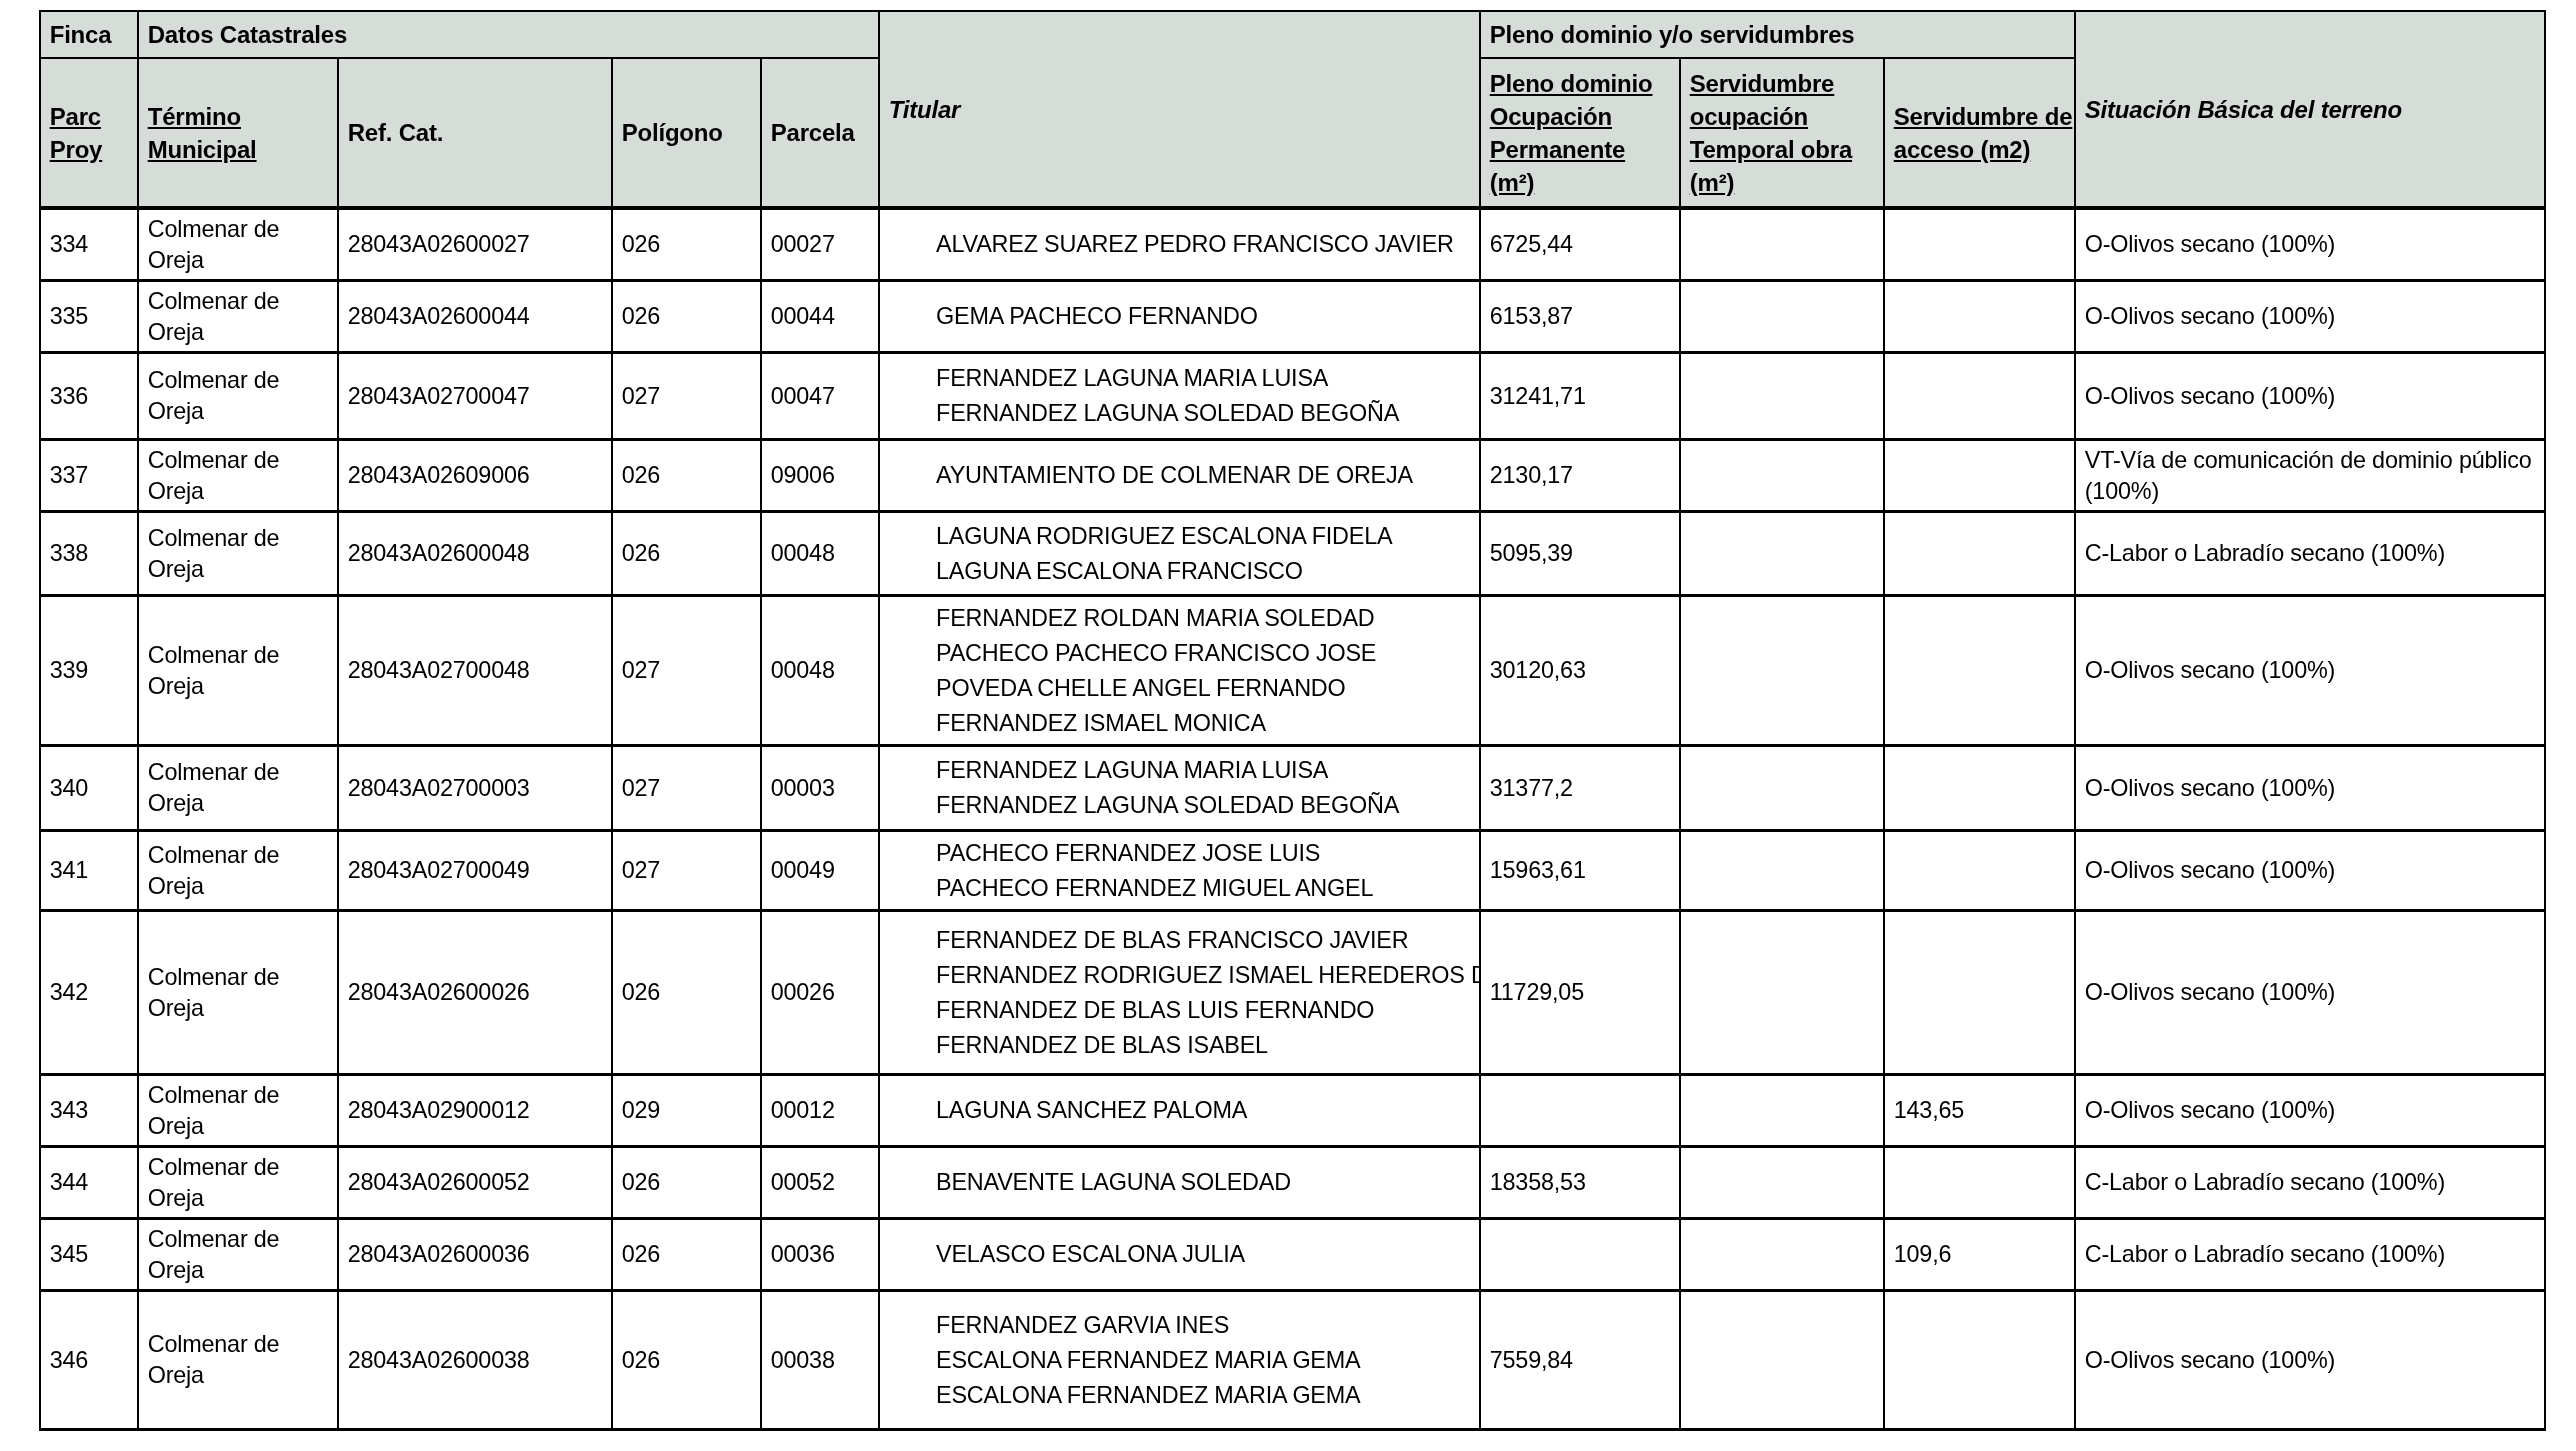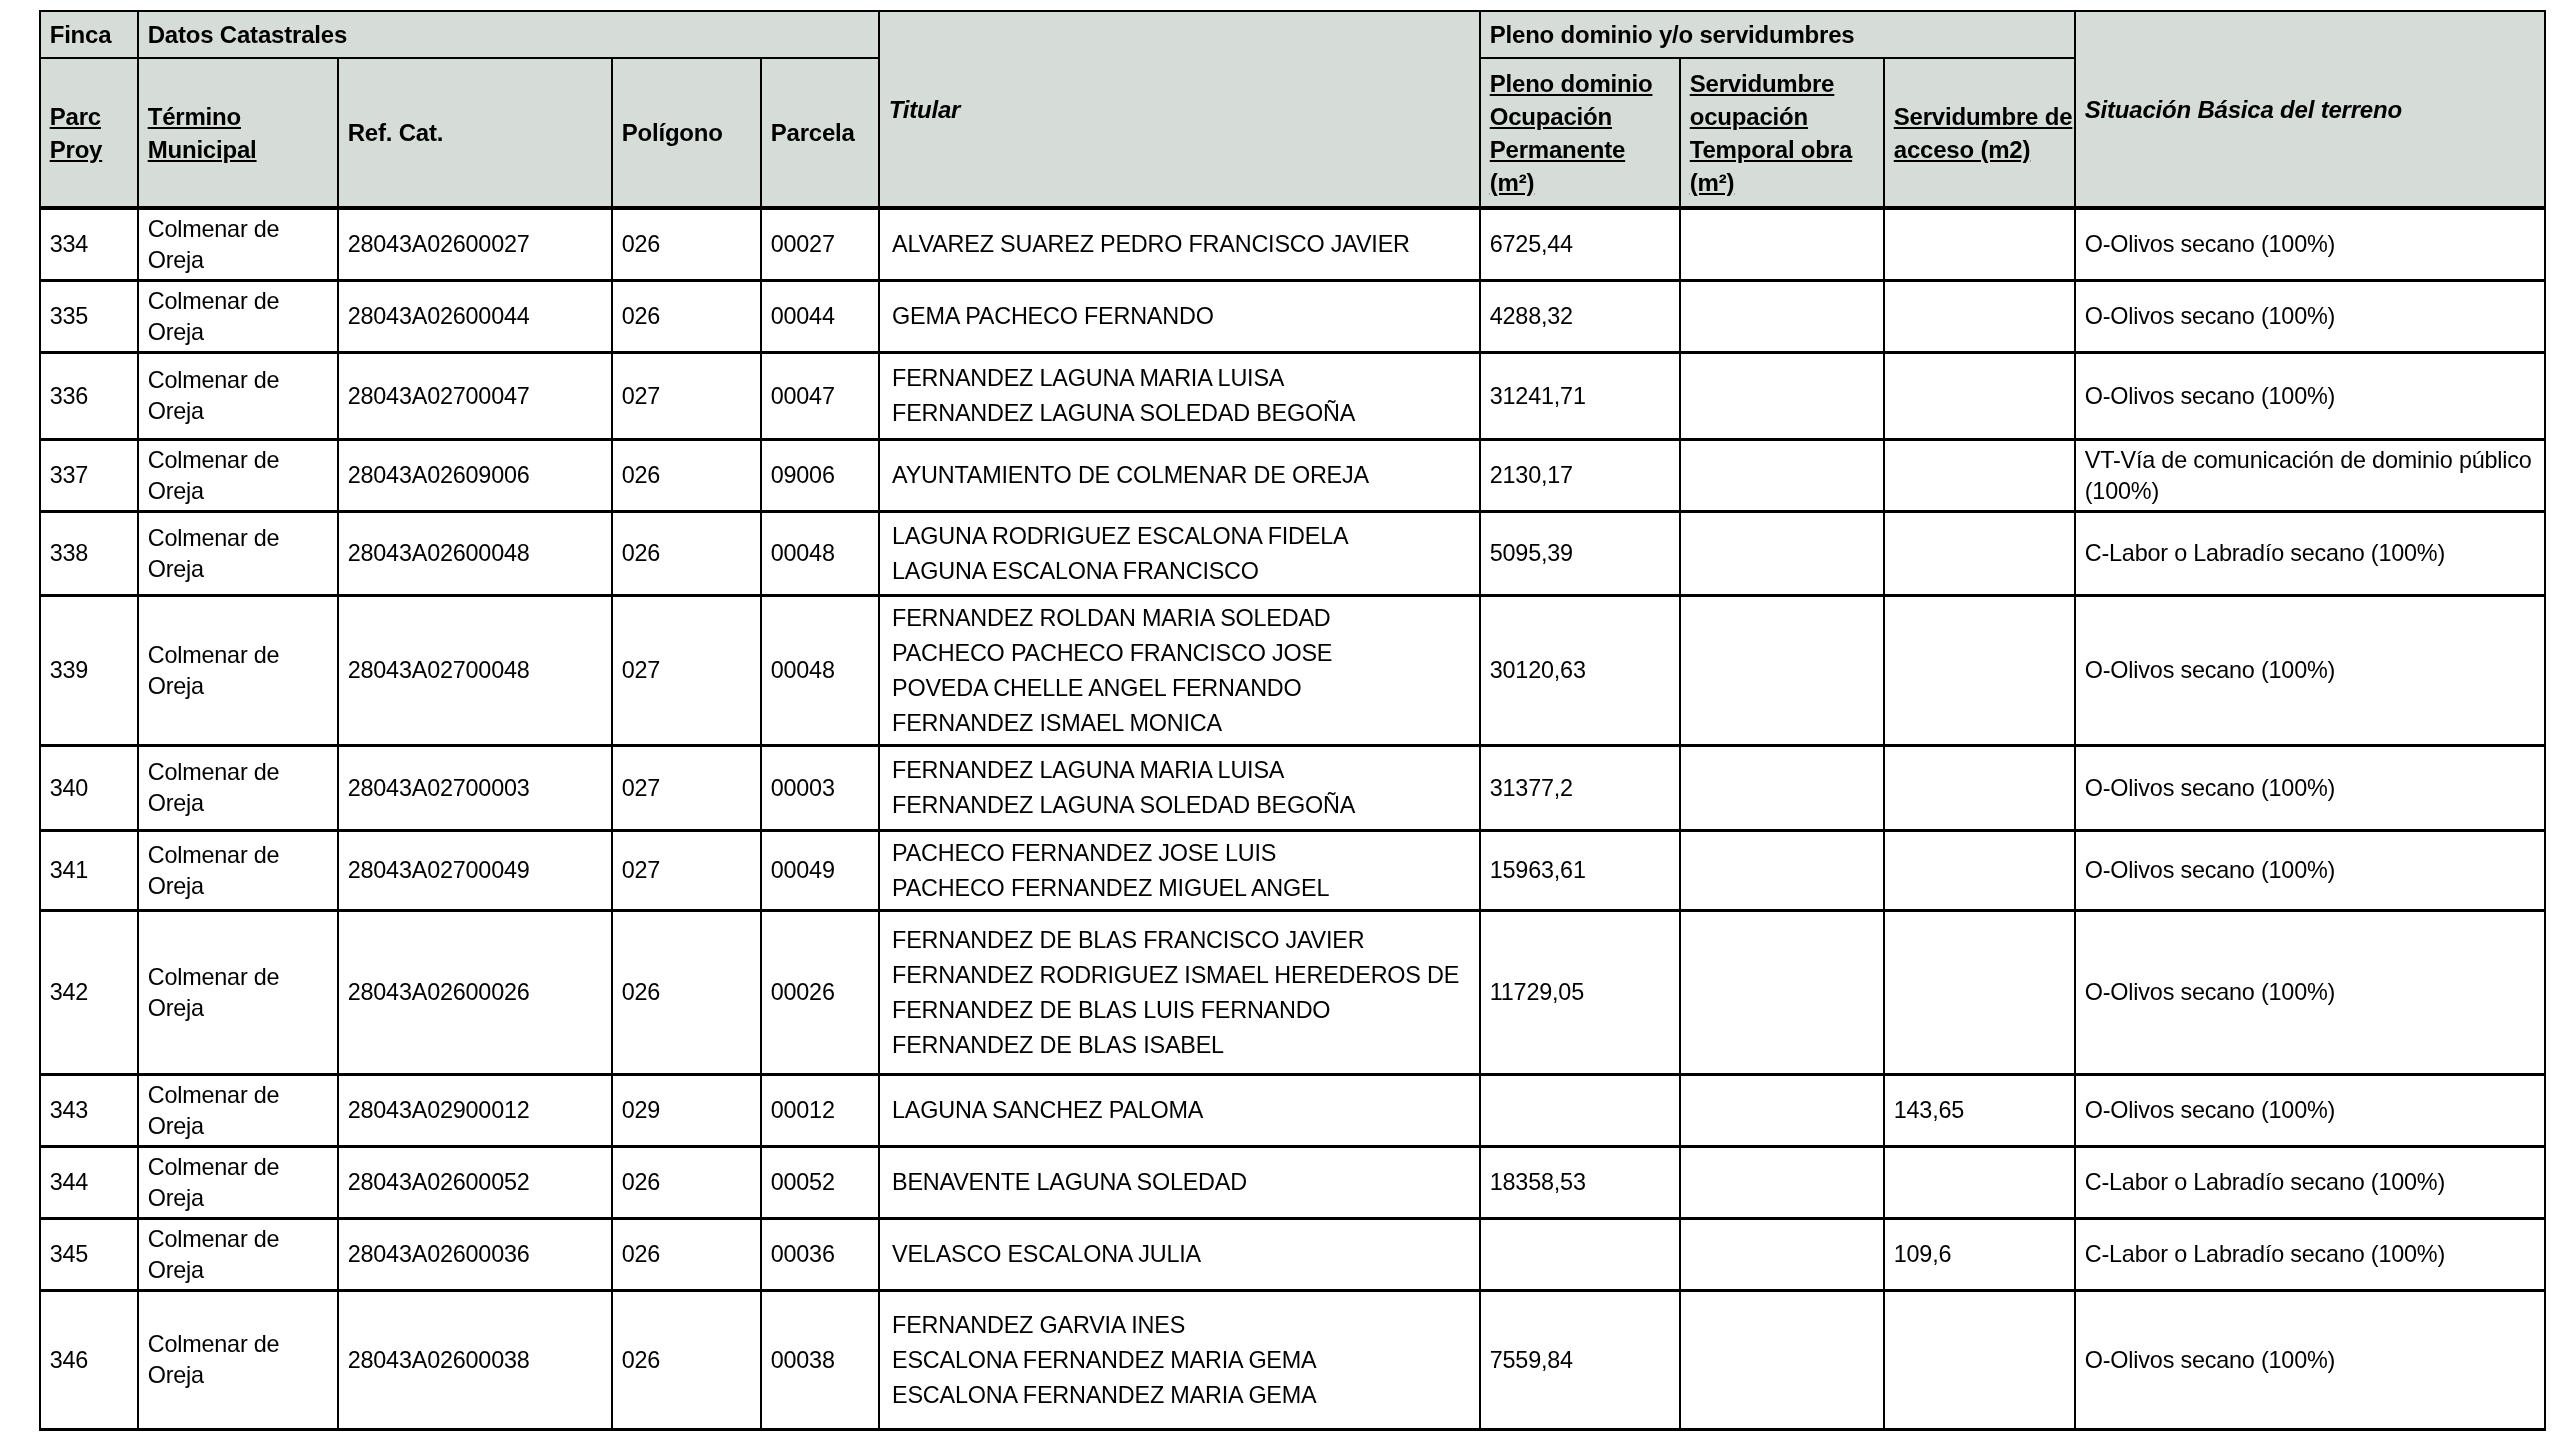--- a/index.html
+++ b/index.html
@@ -53,21 +53,21 @@
   thead th[rowspan]{border-bottom-width:4.3px;font-style:italic;}
 
   tbody td{
     font-size:23.4px;
     line-height:31px;
     letter-spacing:-0.2px;
     border-top-width:3.5px;
     border-bottom-width:3.5px;
   }
   tbody td.cell-titular{padding-left:12px;}
-  .titular-line{line-height:35px;white-space:nowrap;}
+  .titular-line{line-height:35px;white-space:nowrap;margin-left:44px;}
   .header-line{white-space:nowrap;text-decoration:underline;}
 
   tbody tr:nth-child(1){height:69px}
   tbody tr:nth-child(2){height:69px}
   tbody tr:nth-child(3){height:87px}
   tbody tr:nth-child(4){height:71px}
   tbody tr:nth-child(5){height:84px}
   tbody tr:nth-child(6){height:150px}
   tbody tr:nth-child(7){height:85px}
   tbody tr:nth-child(8){height:79px}
@@ -149,21 +149,21 @@
         </tr>
         <tr>
           <td class="cell-parc">335</td>
           <td class="cell-termino">Colmenar de Oreja</td>
           <td class="cell-ref">28043A02600044</td>
           <td class="cell-poligono">026</td>
           <td class="cell-parcela">00044</td>
           <td class="cell-titular">
             <div class="titular-line">GEMA PACHECO FERNANDO</div>
           </td>
-          <td class="cell-pleno">4288,32</td>
+          <td class="cell-pleno">6153,87</td>
           <td class="cell-serv_ocupacion"></td>
           <td class="cell-serv_acceso"></td>
           <td class="cell-situacion">O-Olivos secano (100%)</td>
         </tr>
         <tr>
           <td class="cell-parc">336</td>
           <td class="cell-termino">Colmenar de Oreja</td>
           <td class="cell-ref">28043A02700047</td>
           <td class="cell-poligono">027</td>
           <td class="cell-parcela">00047</td>

